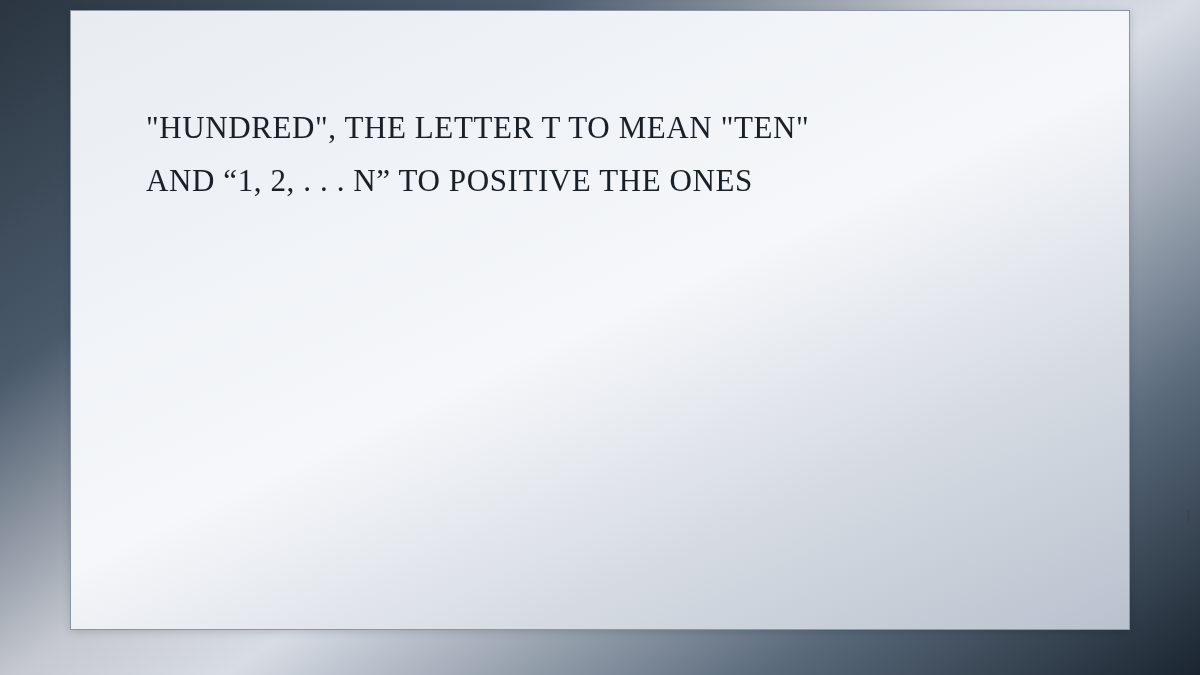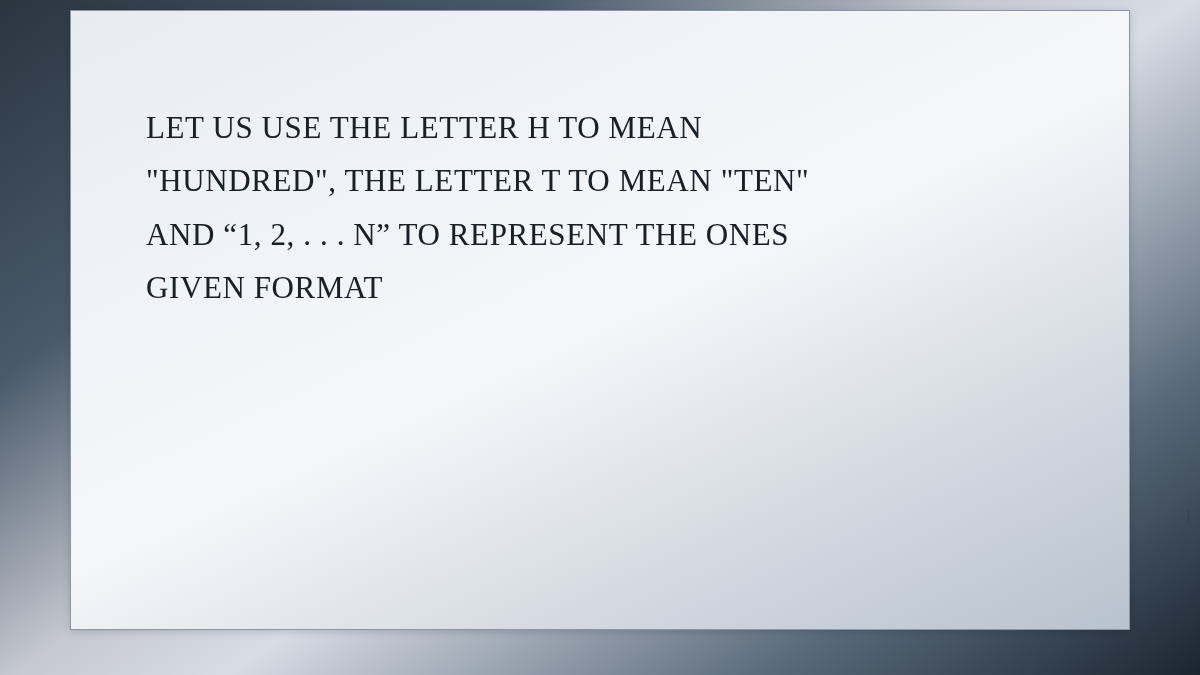--- a/index.html
+++ b/index.html
@@ -41,19 +41,17 @@
       bottom: 145px;
       color: #3a4550;
       font-size: 22px;
       font-family: serif;
     }
   </style>
 </head>
 <body>
 
 <div class="document-box">
-  <div class="text-line">LET US USE THE LETTER H TO MEAN</div>
   <div class="text-line">"HUNDRED", THE LETTER T TO MEAN "TEN"</div>
-  <div class="text-line">AND “1, 2, . . . N” TO REPRESENT THE ONES</div>
-  <div class="text-line">GIVEN FORMAT</div>
+  <div class="text-line">AND “1, 2, . . . N” TO POSITIVE THE ONES</div>
 </div>
 
 <div class="side-mark">I</div>
 
 </body></html>

